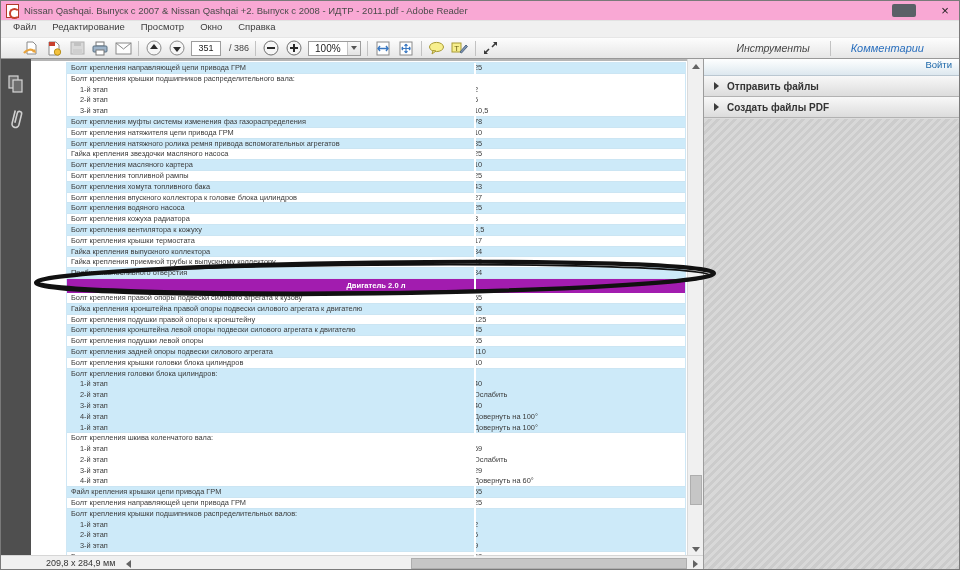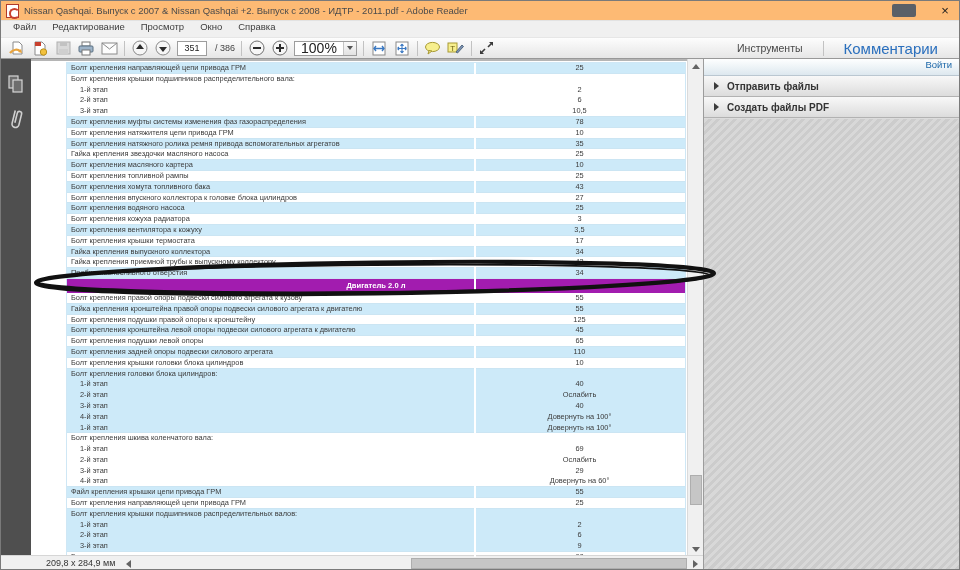--- a/index.html
+++ b/index.html
@@ -1,70 +1,70 @@
 <!DOCTYPE html>
 <html><head>
 <meta charset="utf-8">
 <style>
   html,body{margin:0;padding:0;background:#9a9a9a;}
   *{box-sizing:border-box;}
   .window{position:relative;width:960px;height:570px;background:#fff;overflow:hidden;
     font-family:"Liberation Sans",sans-serif;border:1px solid #7a7a7a;}
 
   
-  .titlebar{position:absolute;left:0;top:0;width:100%;height:20px;background:#fdba74;
+  .titlebar{position:absolute;left:0;top:0;width:100%;height:20px;background:#f9a8d4;
     border-bottom:1px solid #e2e2e2;display:flex;align-items:center;padding:0 5px;}
   .pdf-doc-icon{width:13px;height:14px;position:relative;background:#fff;border:1px solid #b03a2a;flex:0 0 auto;}
   .pdf-doc-icon::after{content:"";position:absolute;left:2px;top:3px;width:7px;height:7px;
     border:2px solid #c8402e;border-radius:50%;border-right-color:transparent;}
   .title-text{font-size:9.5px;color:#4b4b4b;margin-left:5px;flex:1;white-space:nowrap;overflow:hidden;}
   .win-controls{display:flex;align-items:center;gap:0;}
   .btn-max{width:24px;height:13px;background:#5b6067;border-radius:2px;margin-right:20px;}
   .btn-close{font-size:13px;color:#1c1c1c;width:18px;text-align:center;line-height:13px;}
 
   
   .menubar{position:absolute;left:0;top:20px;width:100%;height:17px;background:#f0f0f0;
     display:flex;padding-left:4px;border-bottom:1px solid #e6e6e6;}
   .menu-item{font-size:9.5px;color:#3d3d3d;padding:0 8px;}
 
   
   .toolbar{position:absolute;left:0;top:37px;width:100%;height:21px;
     background:linear-gradient(#fdfdfd,#e6e6e6);border-bottom:1px solid #989898;
-    display:flex;align-items:center;padding:0 7px;}
+    display:flex;align-items:center;padding:0 21px;}
   .tb-group{display:flex;align-items:center;gap:5px;}
   .tb-sep{width:1px;height:15px;background:#c2c2c2;margin:0 6px;flex:0 0 auto;}
   .tb-icon{width:18px;height:17px;display:flex;align-items:center;justify-content:center;flex:0 0 auto;}
   .page-input{width:30px;height:15px;background:#fff;border:1px solid #9d9d9d;font-size:9px;
     text-align:center;font-family:"Liberation Sans",sans-serif;color:#222;padding:0;}
   .page-total{font-size:9px;color:#444;margin-left:3px;}
   .zoom-box{display:flex;align-items:center;height:15px;border:1px solid #9d9d9d;background:#fff;}
-  .zoom-value{font-size:14px;color:#222;padding:0 6px;}
+  .zoom-value{font-size:10px;color:#222;padding:0 6px;}
   .zoom-arrow{width:13px;height:100%;border-left:1px solid #c4c4c4;background:linear-gradient(#fafafa,#e2e2e2);
     display:flex;align-items:center;justify-content:center;}
   .tri-down{width:0;height:0;border-left:3px solid transparent;border-right:3px solid transparent;border-top:4px solid #555;}
-  .tb-right{margin-left:auto;display:flex;align-items:center;}
+  .tb-right{margin-left:auto;display:flex;align-items:center;font-style:italic;}
   .tools-label{font-size:10.5px;color:#474747;padding:0 14px;}
-  .comments-label{font-size:15px;color:#2a6fbd;padding:0 14px;}
+  .comments-label{font-size:11px;color:#2a6fbd;padding:0 14px;}
 
   
   .left-rail{position:absolute;left:0;top:58px;width:30px;height:498px;background:#4f4f4f;}
   .rail-icon{margin:14px auto 0;width:18px;height:22px;display:flex;align-items:center;justify-content:center;}
 
   
   .doc-pane{position:absolute;left:30px;top:58px;width:672px;height:498px;background:#fff;overflow:hidden;}
   .doc-pane .page-top-edge{position:absolute;left:0;top:0;width:100%;height:2px;background:#b5b5b5;}
 
   .table{position:absolute;left:35px;top:3px;width:620px;border:1px solid #cfe7f5;background:#fff;}
   .col-divider{position:absolute;left:407px;top:0;bottom:0;width:2px;background:#fff;z-index:2;}
   .t-row{position:relative;box-shadow:inset 0 -1px 0 #cbe5f3;}
   .t-row.blue{background:#cdeaf9;}
   .t-line{display:flex;height:10.8px;line-height:10.8px;}
   .t-label{flex:0 0 407px;font-size:7.4px;color:#3a3a3a;padding-left:4px;white-space:nowrap;overflow:hidden;}
   .t-line.indent .t-label{padding-left:13px;}
-  .t-value{flex:1;font-size:7.4px;color:#3a3a3a;text-align:center;white-space:nowrap;}
+  .t-value{flex:1;font-size:7.4px;color:#3a3a3a;text-align:left;white-space:nowrap;}
   .t-header{position:relative;height:14px;line-height:14px;background:#a21caf;color:#fff;
     font-size:7.6px;font-weight:bold;text-align:center;z-index:1;}
 
   
   .v-scroll{position:absolute;right:0;top:0;width:16px;height:100%;background:#f0f0f0;border-left:1px solid #dadada;}
   .v-arrow{position:absolute;left:0;width:16px;height:15px;display:flex;align-items:center;justify-content:center;}
   .v-arrow.up{top:0;} .v-arrow.down{bottom:0;}
   .tri-up-s{width:0;height:0;border-left:4px solid transparent;border-right:4px solid transparent;border-bottom:5px solid #636363;}
   .tri-down-s{width:0;height:0;border-left:4px solid transparent;border-right:4px solid transparent;border-top:5px solid #636363;}
   .v-thumb{position:absolute;left:2px;top:416px;width:12px;height:30px;background:#c6c6c6;border:1px solid #aeaeae;}

